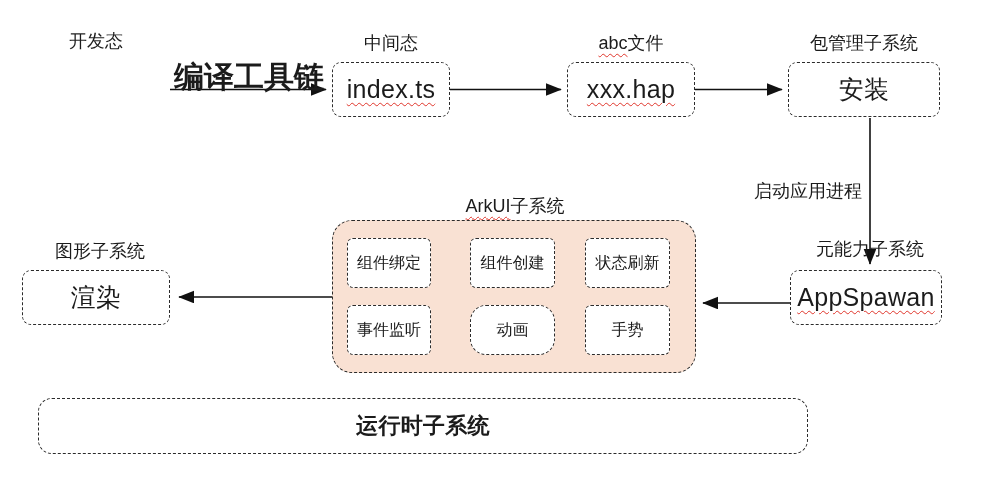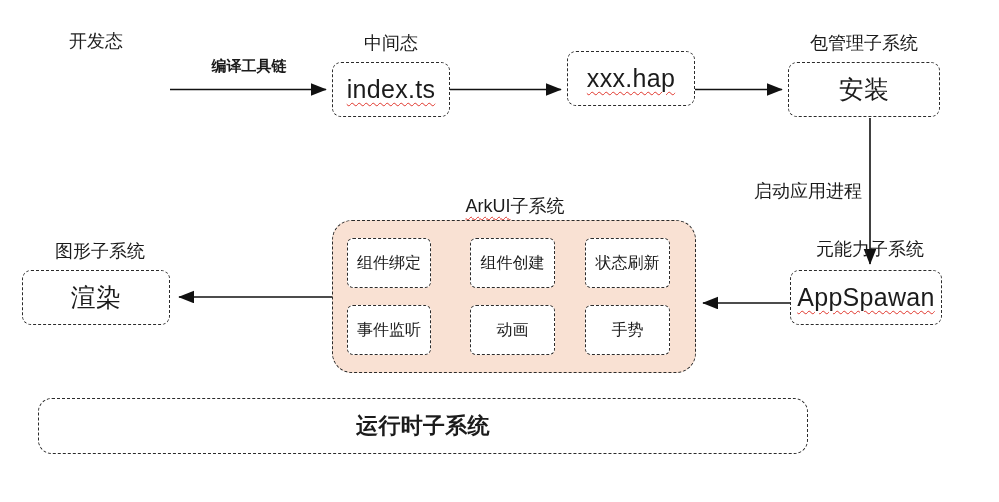--- a/index.html
+++ b/index.html
@@ -8,21 +8,21 @@
   .connectors { position:absolute; left:0; top:0; width:999px; height:502px; }
 
   .box {
     position:absolute; background:#ffffff;
     border:1.5px dashed #2b2b2b; border-radius:9px;
     display:flex; align-items:center; justify-content:center;
     font-size:25px; letter-spacing:.3px; box-sizing:border-box;
   }
   .lbl { position:absolute; text-align:center; font-size:18px; white-space:nowrap; }
   .lbl-right { text-align:right; }
-  .compile { font-weight:bold; font-size:15px;text-align:center; }
+  .compile { font-weight:bold; font-size:30px;text-align:center; }
   .squiggle {
     text-decoration-line:underline;
     text-decoration-style:wavy;
     text-decoration-thickness:1px;
     text-underline-offset:4px;
   }
   .arkui-container {
     position:absolute; border:1.5px dashed #2b2b2b; border-radius:20px;
     box-sizing:border-box;
   }
@@ -50,46 +50,47 @@
     <line x1="170" y1="89.5" x2="326" y2="89.5" stroke="#111111" stroke-width="1.6" marker-end="url(#ah)"></line>
     <line x1="450" y1="89.5" x2="561" y2="89.5" stroke="#111111" stroke-width="1.6" marker-end="url(#ah)"></line>
     <line x1="695" y1="89.5" x2="782" y2="89.5" stroke="#111111" stroke-width="1.6" marker-end="url(#ah)"></line>
     <line x1="870" y1="118" x2="870" y2="264" stroke="#111111" stroke-width="1.6" marker-end="url(#ah)"></line>
     <line x1="792" y1="303" x2="703" y2="303" stroke="#111111" stroke-width="1.6" marker-end="url(#ah)"></line>
     <line x1="332" y1="297" x2="179" y2="297" stroke="#111111" stroke-width="1.6" marker-end="url(#ah)"></line>
   </svg>
 
   <div class="lbl" style="left:22px;top:29px;width:148px;">开发态</div>
   <div class="lbl" style="left:332px;top:31px;width:118px;">中间态</div>
+  <div class="lbl" style="left:567px;top:31px;width:128px;"><span class="squiggle" style="text-decoration-color: rgb(224, 54, 44);">abc</span><span>文件</span></div>
   <div class="lbl" style="left:788px;top:31px;width:152px;">包管理子系统</div>
   <div class="lbl compile" style="left:168px;top:57px;width:162px;">编译工具链</div>
 
   <div class="box" style="left:332px;top:62px;width:118px;height:55px;">
       <span class="squiggle" style="text-decoration-color: rgb(224, 54, 44);">index.ts</span>
     </div>
-  <div class="box" style="left:567px;top:51px;width:128px;height:55px;">
+  <div class="box" style="left:567px;top:62px;width:128px;height:55px;">
       <span class="squiggle" style="text-decoration-color: rgb(224, 54, 44);">xxx.hap</span>
     </div>
   <div class="box" style="left:788px;top:62px;width:152px;height:55px;">
       <span>安装</span>
     </div>
 
   <div class="lbl lbl-right" style="left:712px;top:179px;width:150px;">启动应用进程</div>
   <div class="lbl" style="left:795px;top:237px;width:150px;">元能力子系统</div>
   <div class="box" style="left:790px;top:270px;width:152px;height:55px;">
       <span class="squiggle" style="text-decoration-color: rgb(224, 54, 44);">AppSpawan</span>
     </div>
 
   <div class="lbl" style="left:430px;top:194px;width:170px;"><span class="squiggle" style="text-decoration-color: rgb(224, 54, 44);">ArkUI</span><span>子系统</span></div>
   <div class="arkui-container" style="left: 332px; top: 220px; width: 364px; height: 153px; background: rgb(249, 225, 211);"></div>
   <div class="cell" style="left:470px;top:238px;width:85px;height:50px;">组件创建</div>
   <div class="cell" style="left:347px;top:238px;width:84px;height:50px;">组件绑定</div>
   <div class="cell" style="left:585px;top:238px;width:85px;height:50px;">状态刷新</div>
   <div class="cell" style="left:347px;top:305px;width:84px;height:50px;">事件监听</div>
-  <div class="cell" style="left:470px;top:305px;width:85px;height:50px;">动画</div>
+  <div class="cell" style="left:470px;top:305px;width:85px;height:50px;border-radius:16px;">动画</div>
   <div class="cell" style="left:585px;top:305px;width:85px;height:50px;">手势</div>
 
   <div class="lbl" style="left:25px;top:239px;width:150px;">图形子系统</div>
   <div class="box" style="left:22px;top:270px;width:148px;height:55px;">
       <span>渲染</span>
     </div>
 
   <div class="box runtime" style="left:38px;top:398px;width:770px;height:56px;">
       <span>运行时子系统</span>
     </div>

